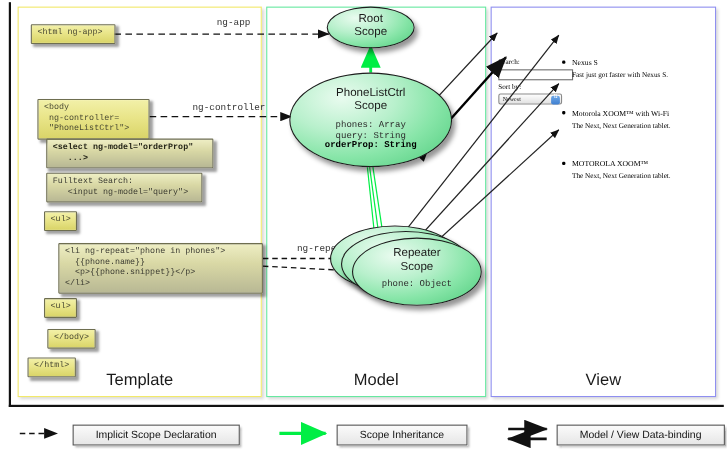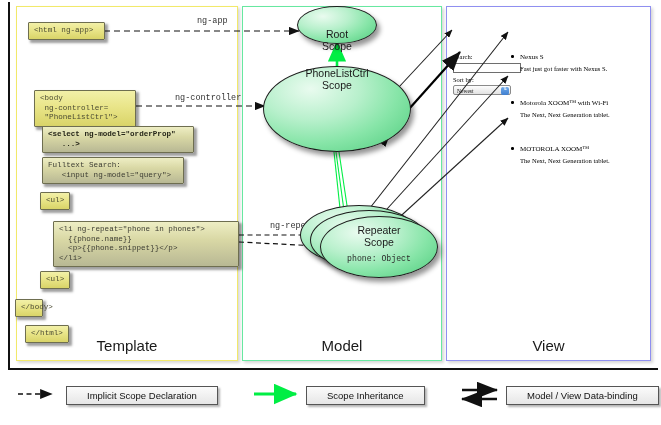--- a/index.html
+++ b/index.html
@@ -344,32 +344,37 @@
 
   <div class="codebox" style="left:40px; top:192px; width:30px;">&lt;ul&gt;</div>
 
   <div class="codebox grayish" style="left:53px; top:221px; width:186px;">&lt;li ng-repeat="phone in phones"&gt;
   {{phone.name}}
   &lt;p&gt;{{phone.snippet}}&lt;/p&gt;
 &lt;/li&gt;</div>
 
   <div class="codebox" style="left:40px; top:271px; width:30px;">&lt;ul&gt;</div>
 
-  <div class="codebox" style="left:15px; top:299px; width:28px;">&lt;/body&gt;</div>
+  <div class="codebox" style="left:43px; top:299px; width:44px;">&lt;/body&gt;</div>
 
   <div class="codebox" style="left:25px; top:325px; width:44px;">&lt;/html&gt;</div>
 
   <div class="scope" id="root-scope" style="left:297px; top:6px; width:80px; height:38px;">
-    <div class="sc-title" style="margin-top:21px;">Root</div>
+    <div class="sc-title" style="margin-top:4px;">Root</div>
     <div class="sc-title">Scope</div>
   </div>
 
   <div class="scope" id="phonelistctrl-scope" style="left:263px; top:66px; width:148px; height:86px;">
-    <div class="sc-title" style="">PhoneListCtrl</div>
+    <div class="sc-title" style="margin-top:11px;">PhoneListCtrl</div>
     <div class="sc-title">Scope</div>
+    <div class="sc-props" style="margin-top:7px;">
+      <div>phones: Array</div>
+      <div>query: String</div>
+      <div class="strong">orderProp: String</div>
+    </div>
   </div>
 
   <div class="scope" style="left:300px; top:205px; width:118px; height:60px; z-index:1;"></div>
   <div class="scope" style="left:310px; top:210px; width:118px; height:60px; z-index:2;"></div>
   <div class="scope" id="repeater-scope" style="left:320px; top:216px; width:118px; height:62px; z-index:3;">
     <div class="sc-title" style="margin-top:7px;">Repeater</div>
     <div class="sc-title">Scope</div>
     <div class="sc-props" style="margin-top:6px;">
       <div>phone: Object</div>
     </div>

